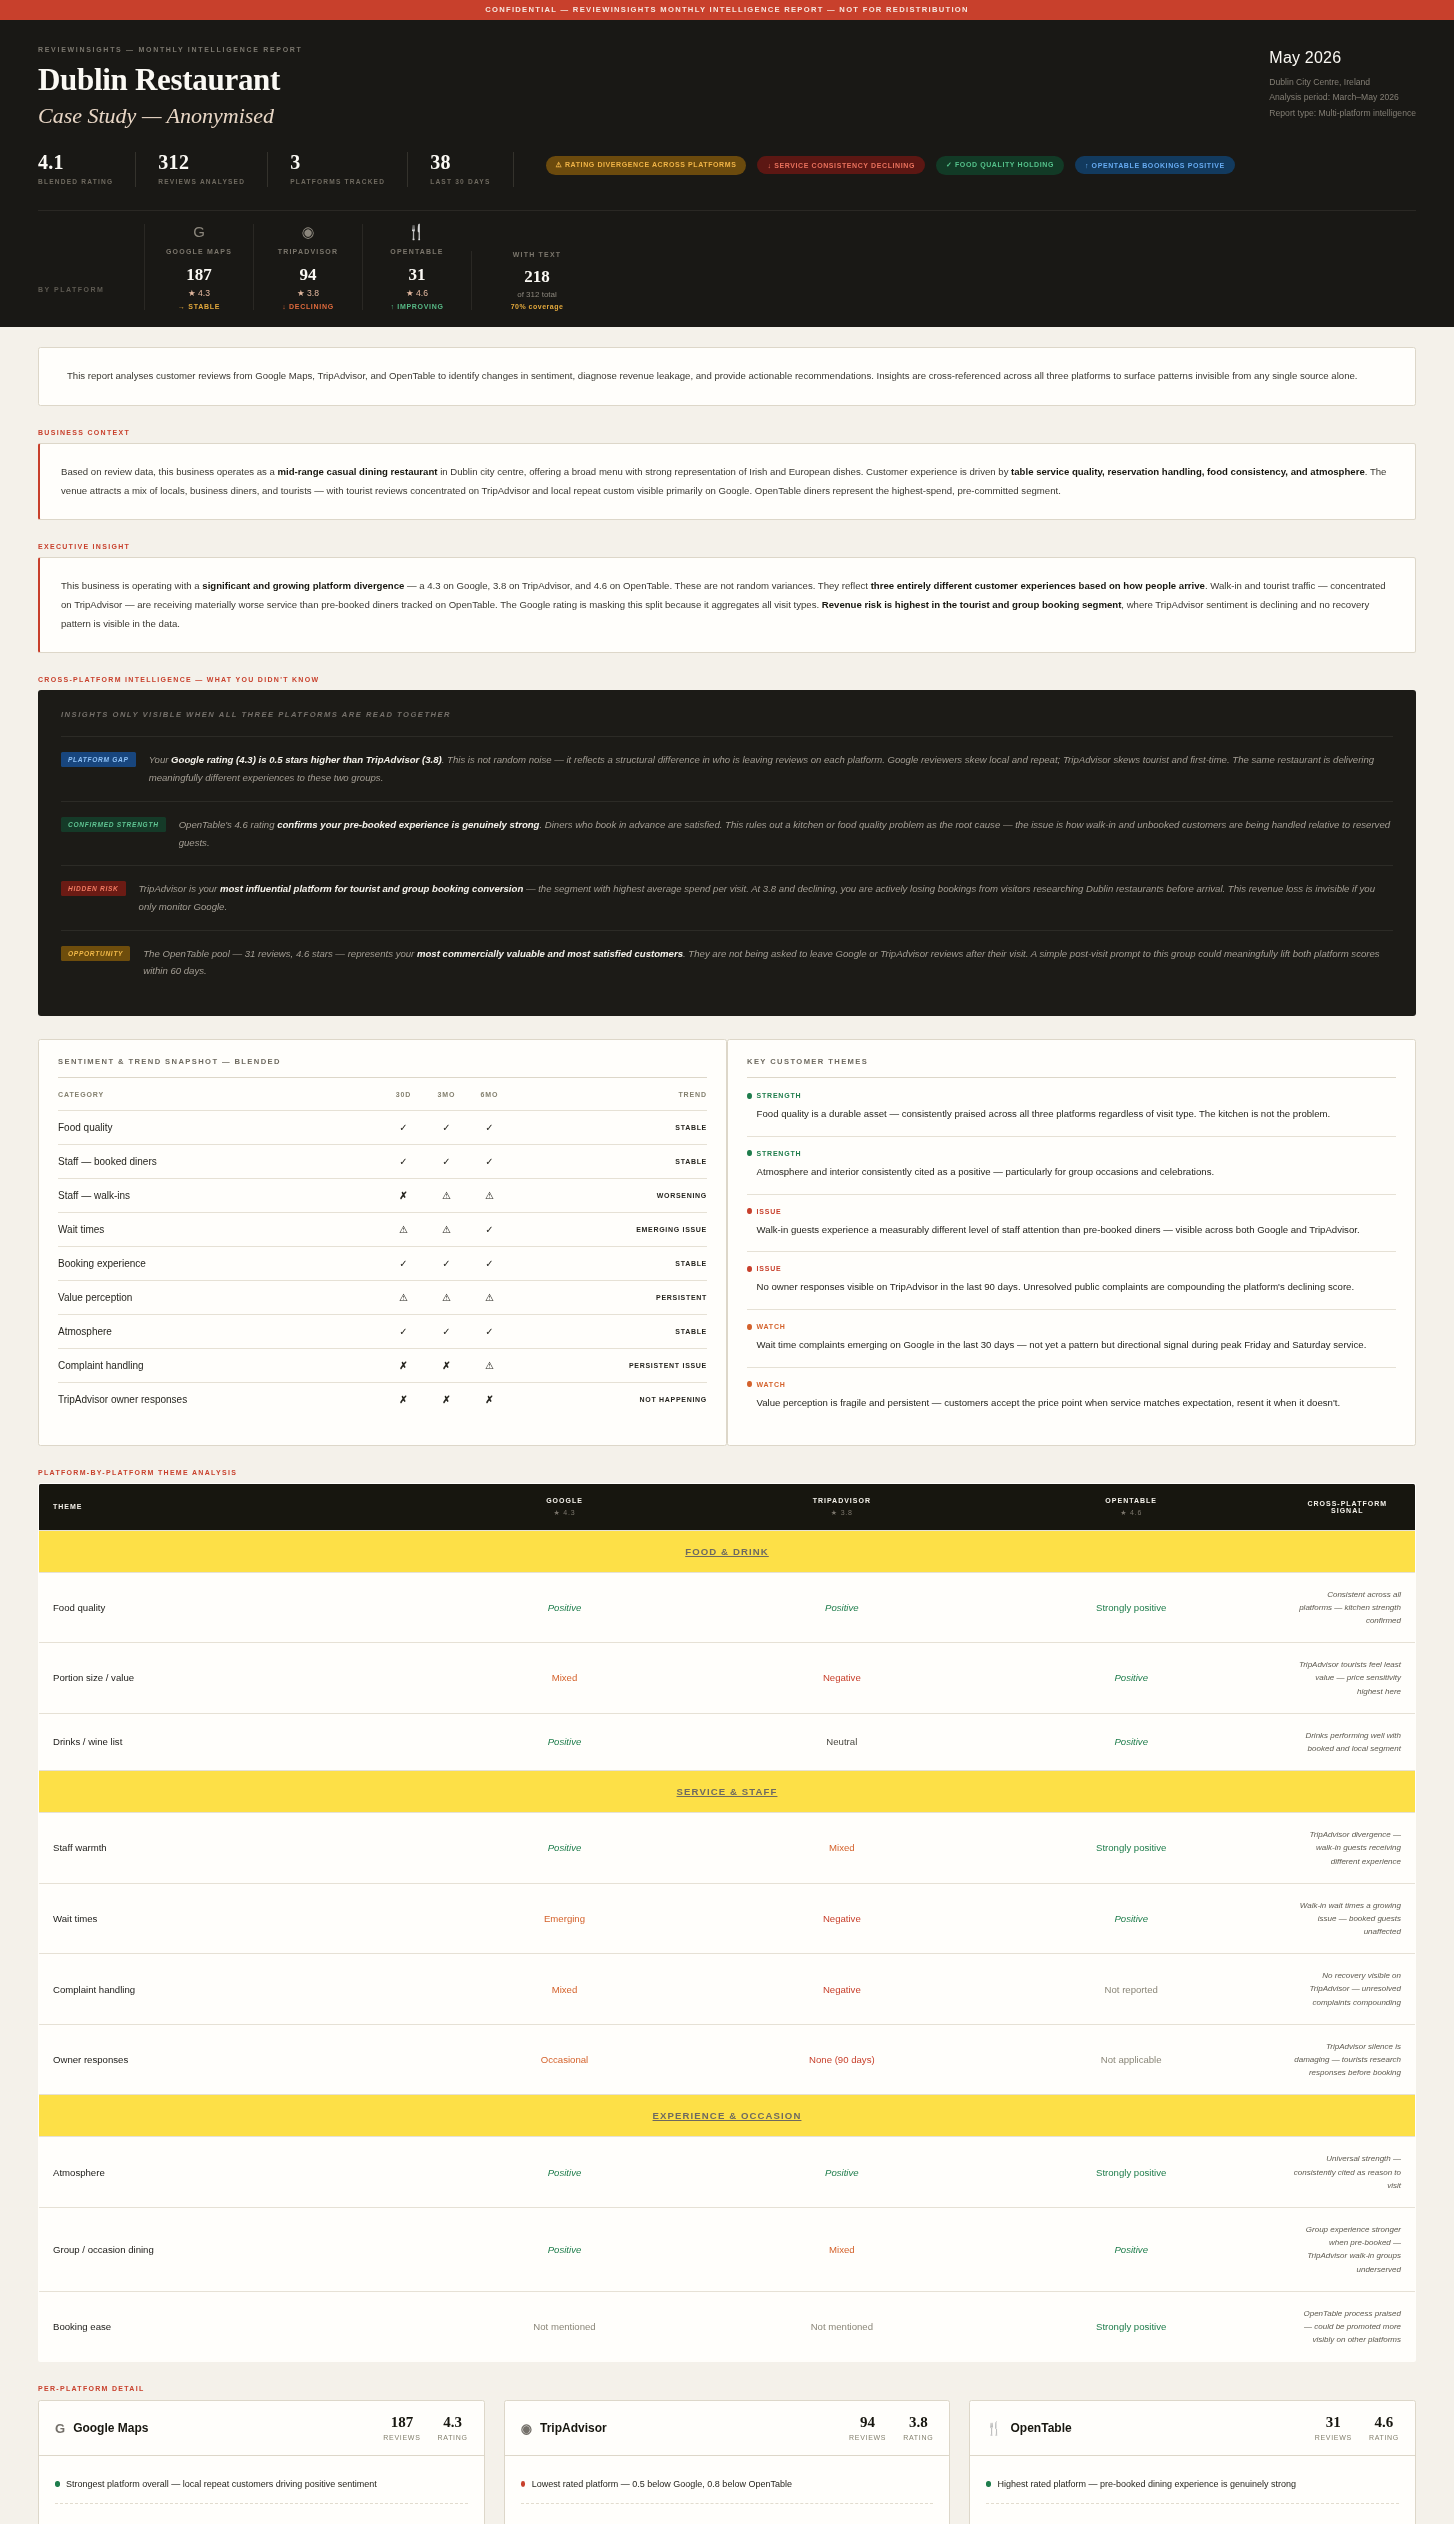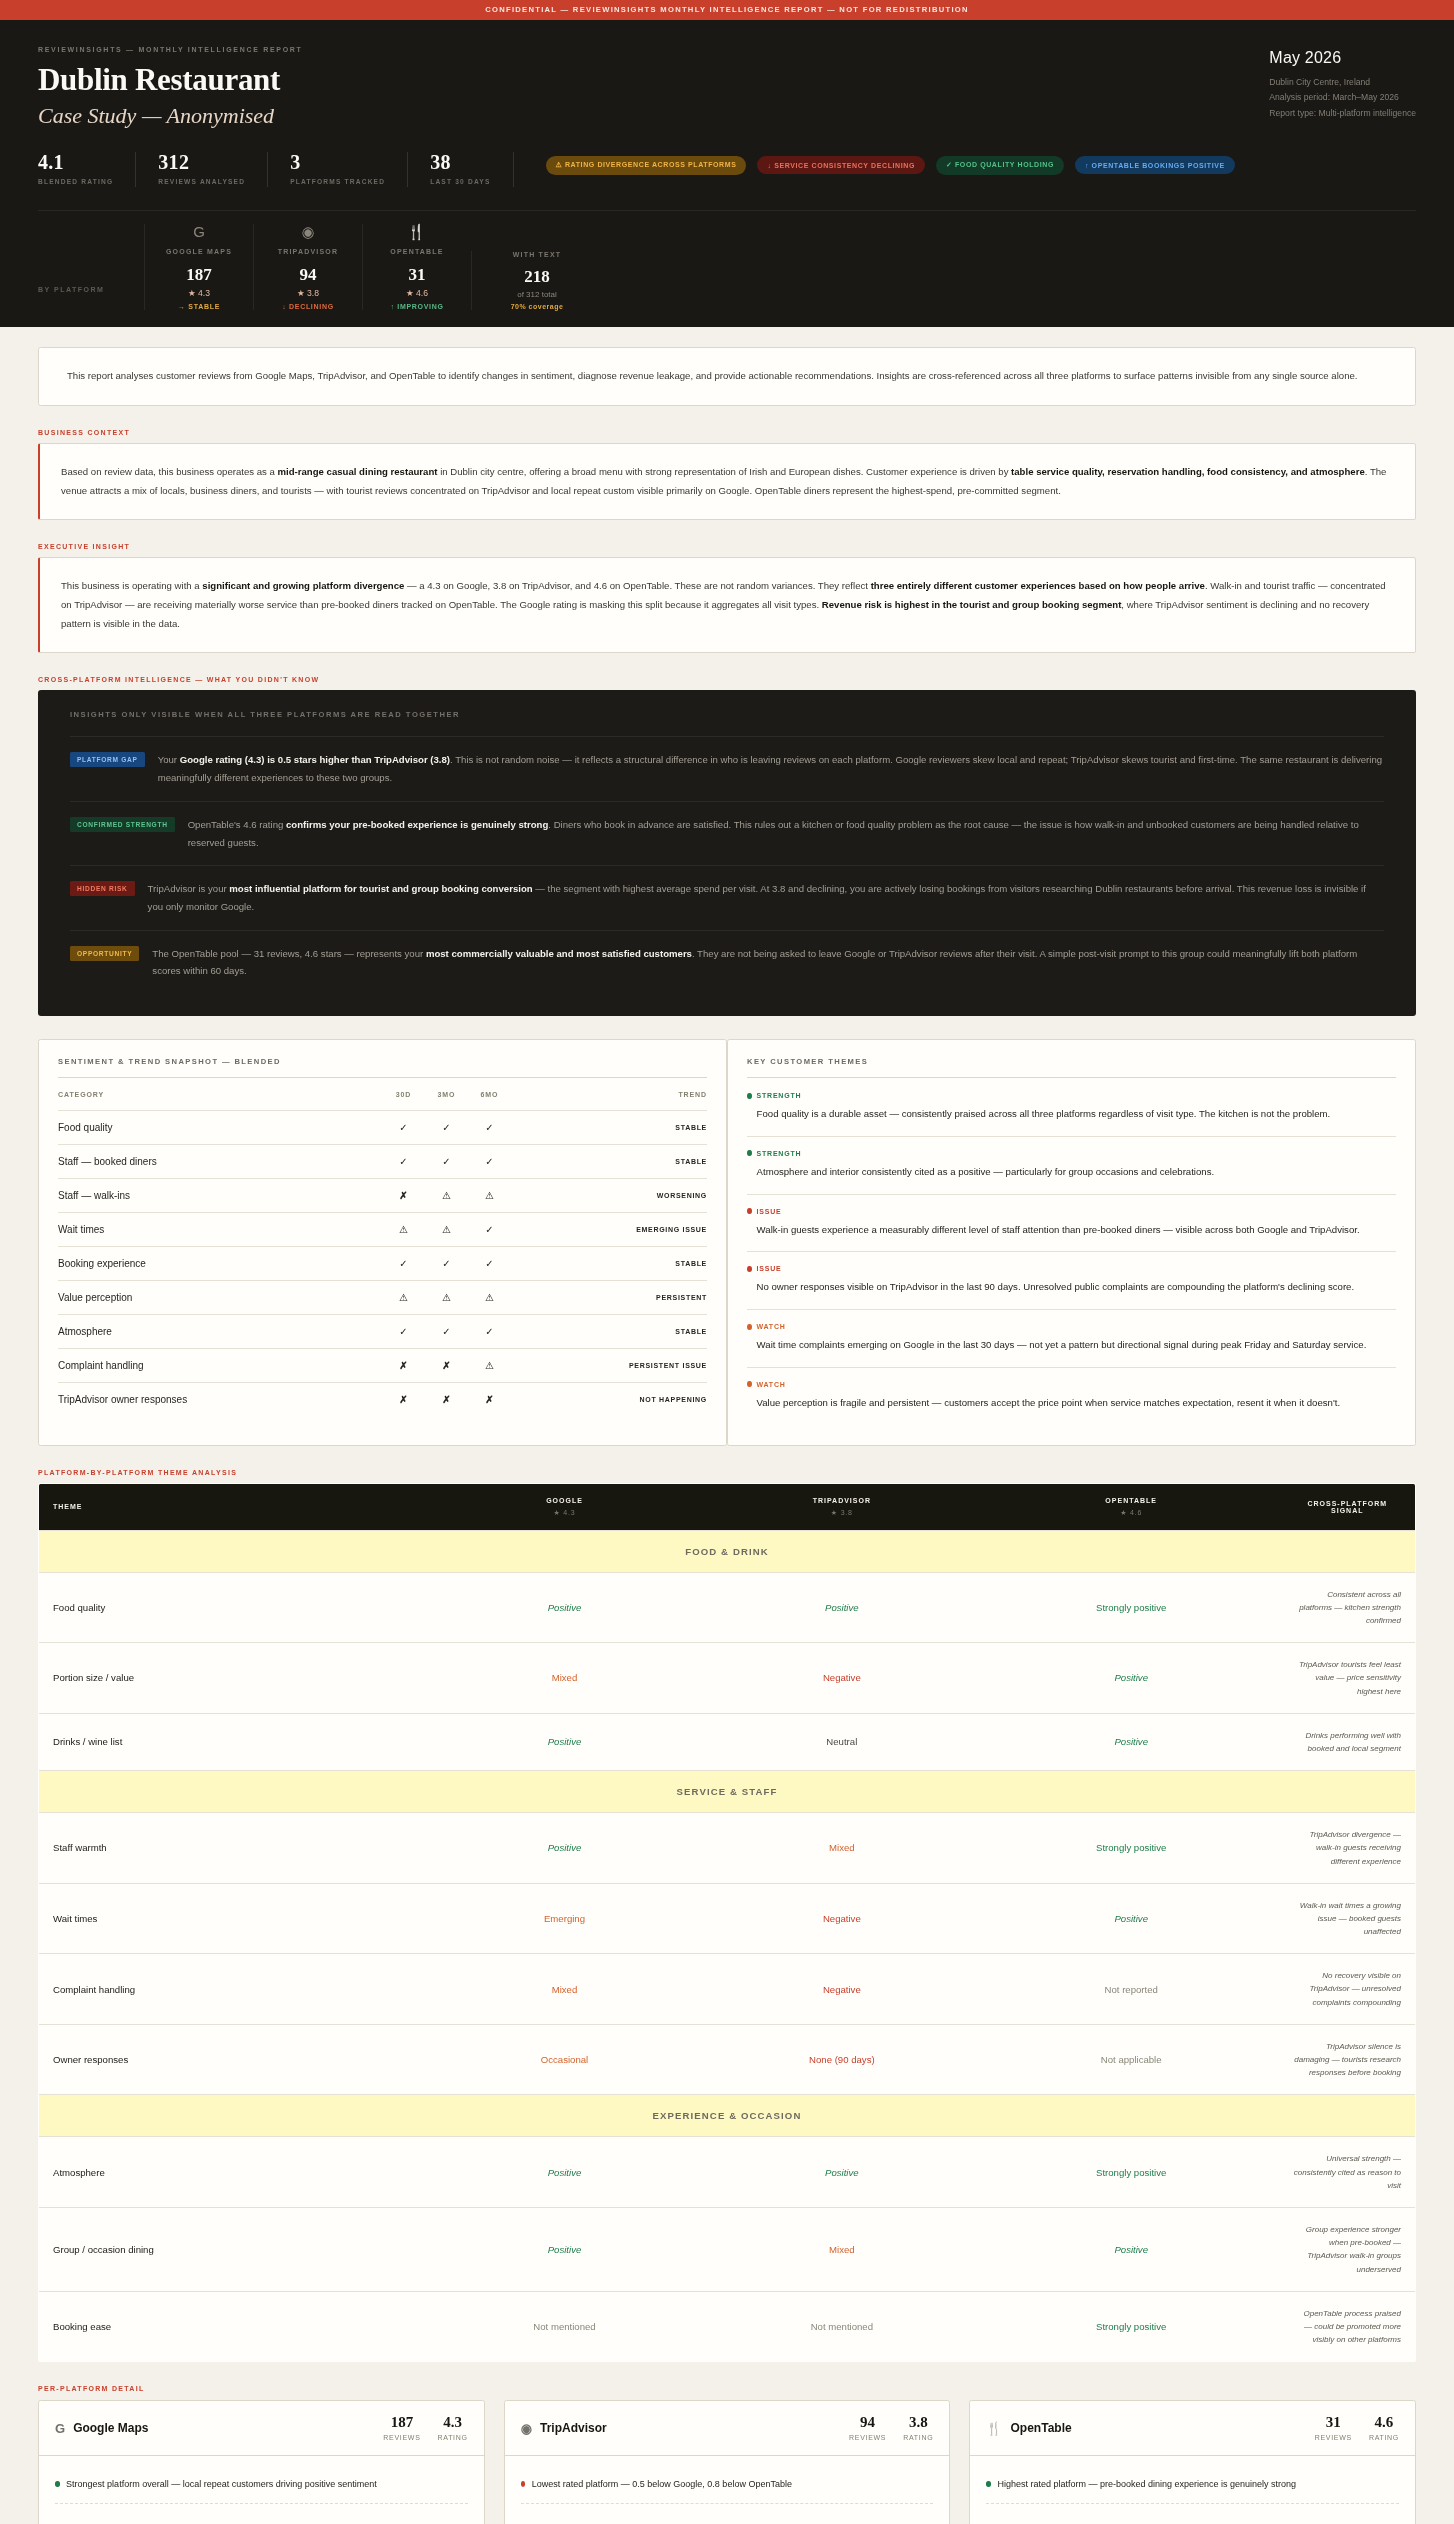--- a/index.html
+++ b/index.html
@@ -112,21 +112,21 @@
   }
   .card {
     background: #fffefb; border: 0.5px solid #ddd7c9; border-radius: 2.5px;
     padding: 19px 21px; line-height: 1.95; font-size: 9.6px; color: #3a3832;
   }
   .card.intro { margin-top: 20px; padding-left: 28px; }
   .card.accent { border-left: 2.5px solid #c8402c; }
   .card b { color: #17160f; font-weight: 700; }
 
   
-  .xpanel { background: #1c1b17; border-radius: 3px; padding: 20px 32px 22px; }
+  .xpanel { background: #1c1b17; border-radius: 3px; padding: 20px 23px 22px; font-style: italic; }
   .xpanel-head {
     color: #75706a; font-size: 7.6px; letter-spacing: 1.5px; font-weight: 700;
     text-transform: uppercase; padding-bottom: 17px;
   }
   .xrow { display: flex; gap: 13px; padding: 14px 0; border-top: 0.5px solid #2c2b26; align-items: flex-start; }
   .xrow:first-of-type { border-top: none; padding-top: 3px; }
   .xtag {
     flex: 0 0 auto; font-size: 6.6px; letter-spacing: 0.7px; font-weight: 700;
     padding: 4px 7px; border-radius: 1.5px; white-space: nowrap; text-transform: uppercase;
     margin-top: 1px;
@@ -187,22 +187,22 @@
 
   
   .big-table { width: 100%; border-collapse: collapse; border: 0.5px solid #ddd7c9; border-radius: 2.5px; overflow: hidden; background: #fffefb; }
   .big-table thead th {
     background: #17160f; color: #f4f1ea; padding: 13px 14px; text-align: center;
     font-size: 7px; letter-spacing: 1px; font-weight: 700; text-transform: uppercase;
   }
   .big-table thead th.first { text-align: left; color: #f4f1ea; }
   .big-table thead th small { display: block; color: #7c776d; font-weight: 400; font-size: 7px; margin-top: 5px; letter-spacing: 0.8px; }
   .grp td {
-    background: #fef9c3; color: #6e6a60; font-size: 7px; letter-spacing: 1.1px;
-    font-weight: 700; text-transform: uppercase; padding: 10px 14px;
+    background: #fde047; color: #6e6a60; font-size: 7px; letter-spacing: 1.1px;
+    font-weight: 700; text-transform: uppercase; padding: 10px 14px; text-decoration: underline;
   }
   .big-table tbody td {
     padding: 15px 14px; border-top: 0.5px solid #e6e1d5; font-size: 9.6px; text-align: center;
     vertical-align: middle;
   }
   .big-table tbody td.theme-name { text-align: left; color: #1c1b18; }
   .big-table tbody td.signal {
     text-align: right; font-style: italic; color: #5d594f; font-size: 8px;
     line-height: 1.65; width: 136px;
   }

